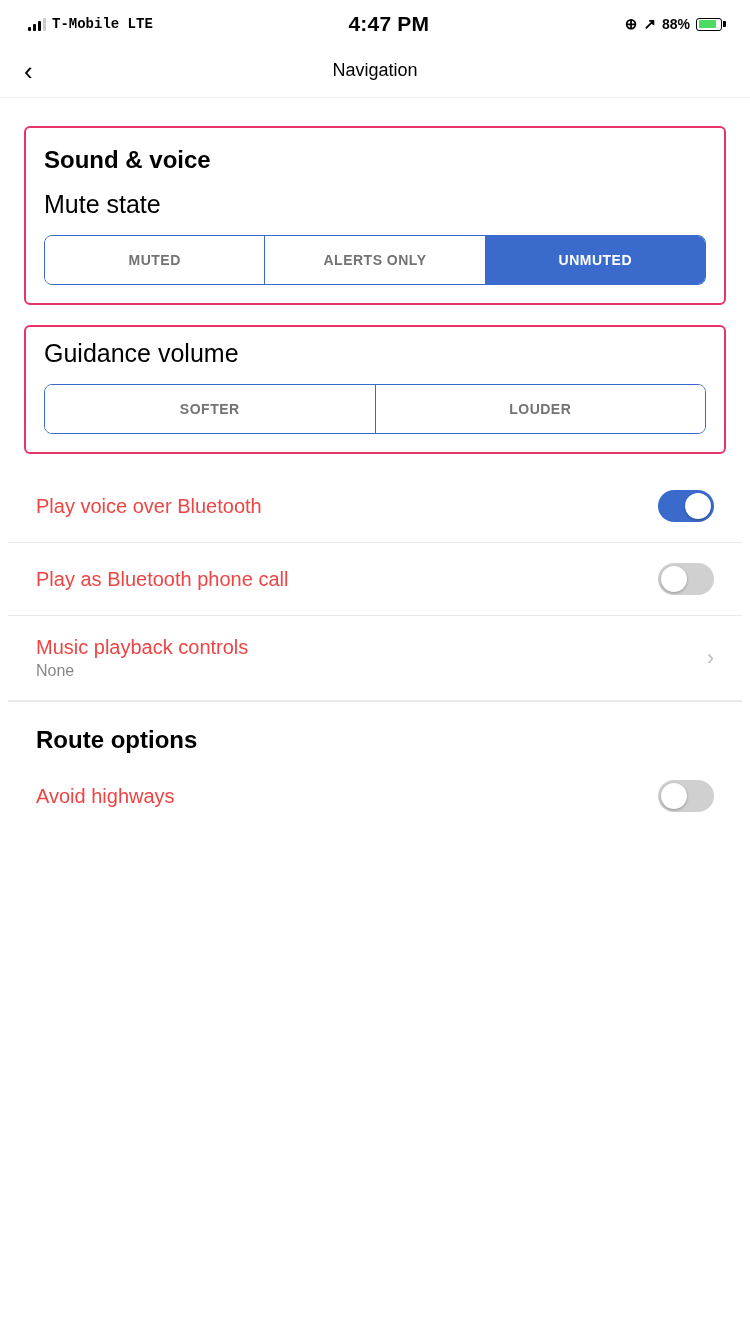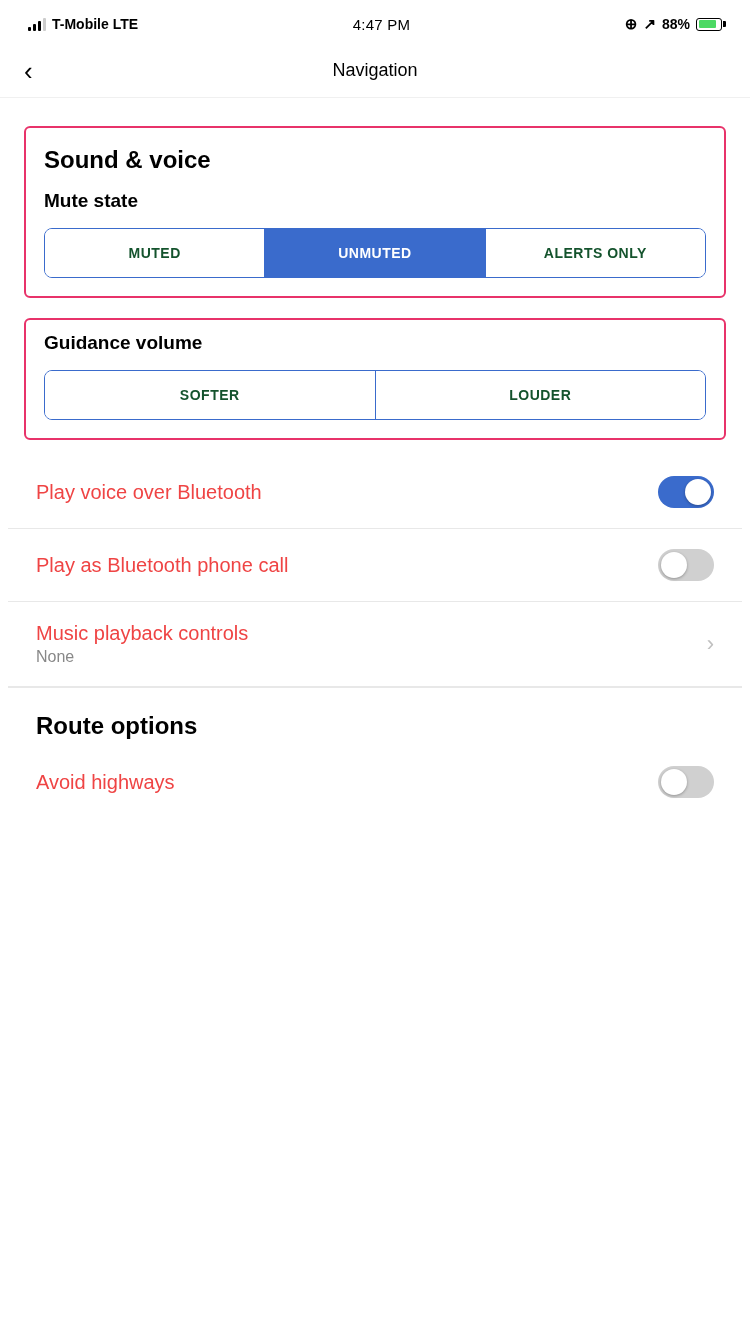--- a/index.html
+++ b/index.html
@@ -22,38 +22,39 @@
       padding: 12px 28px 8px 28px;
       height: 44px;
     }
 
     .status-left {
       display: flex;
       align-items: center;
       gap: 6px;
       font-size: 14px;
       font-weight: 600;
+      font-family: Liberation Mono, monospace;
     }
 
     .signal-bars {
       display: flex;
       align-items: flex-end;
       gap: 2px;
       height: 14px;
     }
 
     .signal-bars span {
       background: #000;
       width: 3px;
       border-radius: 1px;
     }
 
     .status-center {
-      font-size: 15px;
-      font-weight: 400;
+      font-size: 21px;
+      font-weight: 700;
       letter-spacing: 0.2px;
     }
 
     .status-right {
       display: flex;
       align-items: center;
       gap: 6px;
       font-size: 14px;
       font-weight: 600;
     }
@@ -134,22 +135,22 @@
       overflow: hidden;
     }
 
     .section-header {
       font-size: 24px;
       font-weight: 700;
       padding: 18px 18px 4px 18px;
     }
 
     .section-subheader {
-      font-size: 19px;
-      font-weight: 700;
+      font-size: 25px;
+      font-weight: 400;
       padding: 12px 18px 10px 18px;
     }
 
     
     .segmented-control {
       display: flex;
       border: 1.5px solid #3a6bcc;
       border-radius: 8px;
       margin: 6px 18px 18px 18px;
       overflow: hidden;
@@ -158,21 +159,21 @@
 
     .seg-btn {
       flex: 1;
       display: flex;
       align-items: center;
       justify-content: center;
       font-size: 14px;
       font-weight: 700;
       letter-spacing: 0.5px;
       cursor: pointer;
-      color: #14532d;
+      color: #737373;
       background: #ffffff;
       border: none;
       border-right: 1.5px solid #3a6bcc;
     }
 
     .seg-btn:last-child {
       border-right: none;
     }
 
     .seg-btn.active {
@@ -305,22 +306,22 @@
   <span class="nav-title">Navigation</span>
 </div>
 
 <div class="content">
 
   <div class="section-box">
     <div class="section-header">Sound &amp; voice</div>
     <div class="section-subheader">Mute state</div>
     <div class="segmented-control">
       <button class="seg-btn">MUTED</button>
+      <button class="seg-btn">ALERTS ONLY</button>
       <button class="seg-btn active">UNMUTED</button>
-      <button class="seg-btn">ALERTS ONLY</button>
     </div>
   </div>
 
   <div class="second-section-box">
     <div class="section-subheader">Guidance volume</div>
     <div class="segmented-control">
       <button class="seg-btn">SOFTER</button>
       <button class="seg-btn">LOUDER</button>
     </div>
   </div>

